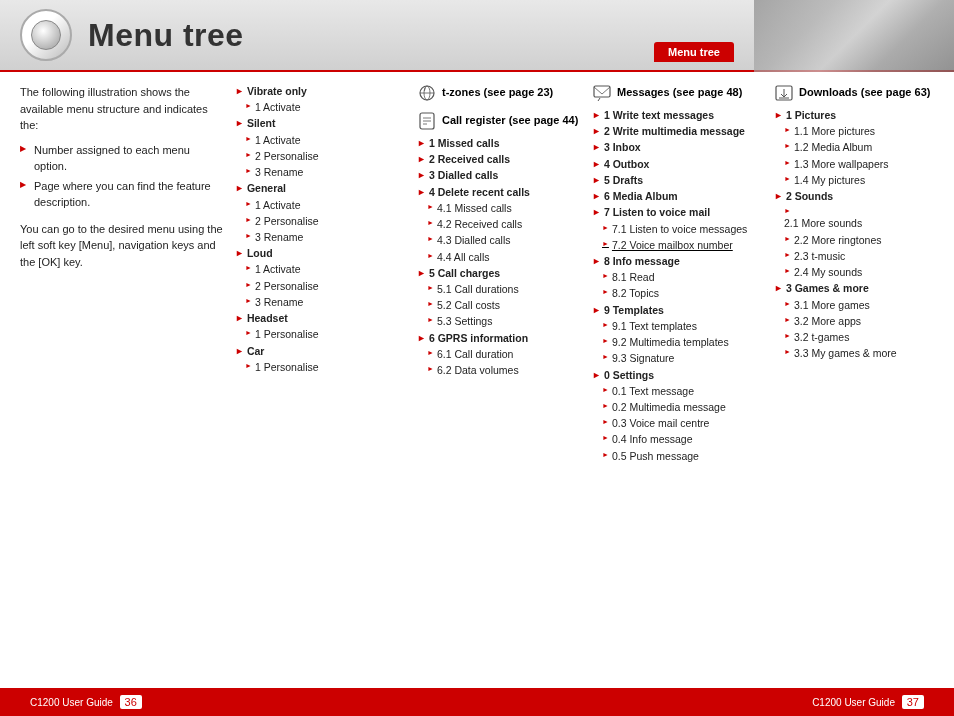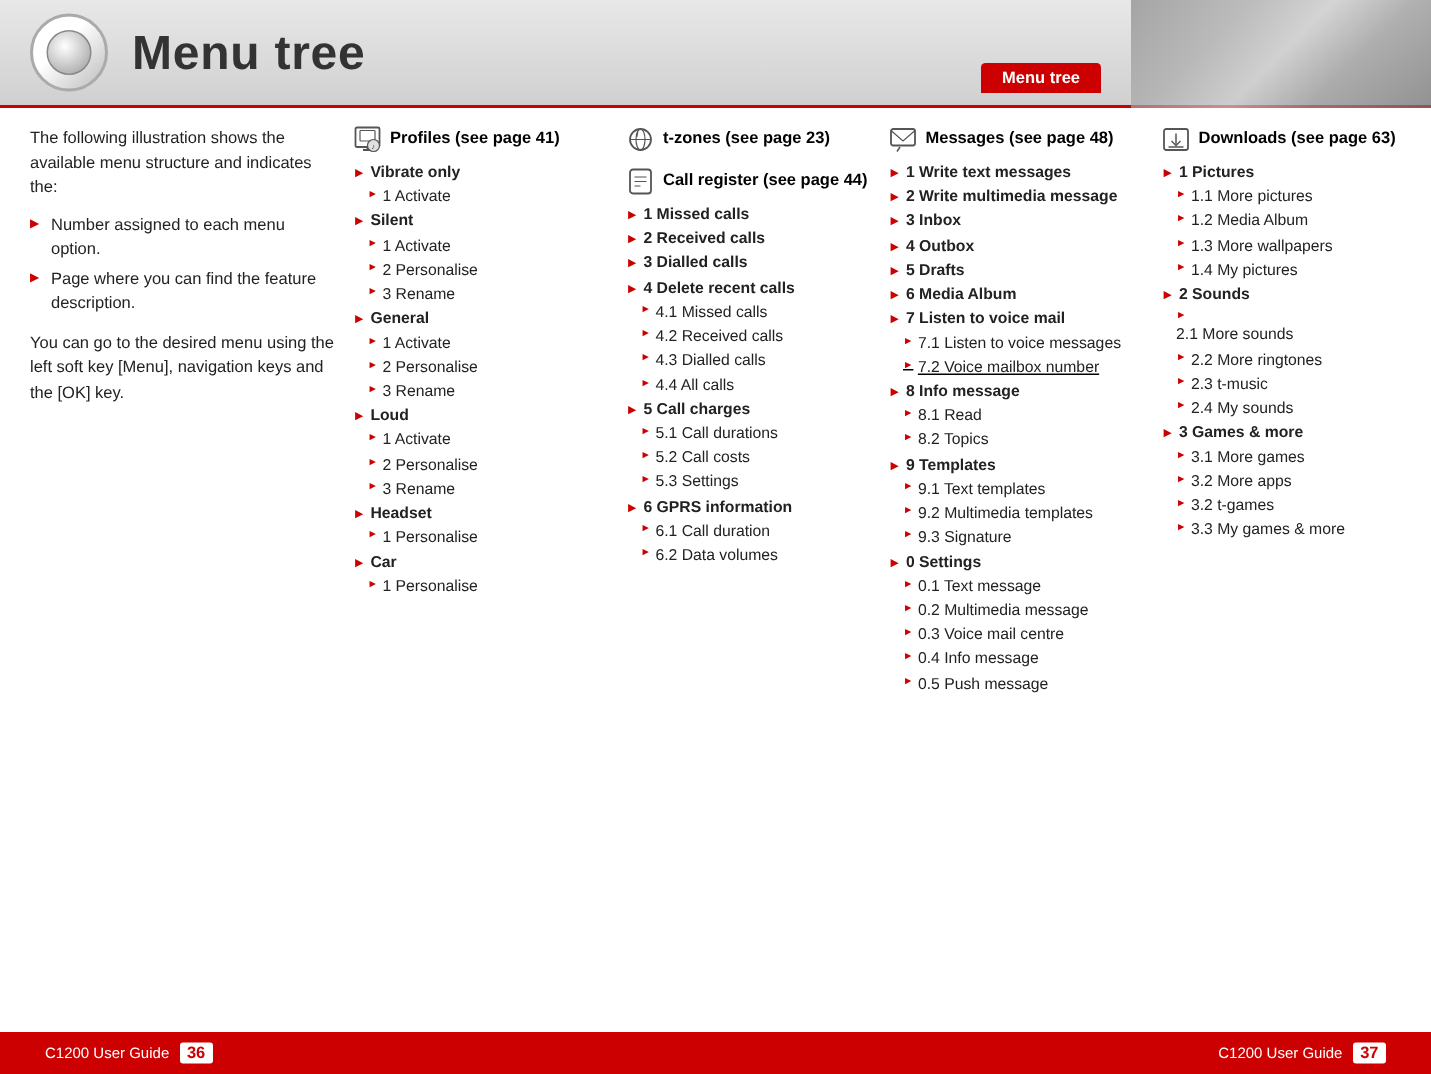--- a/index.html
+++ b/index.html
@@ -164,21 +164,21 @@
       justify-content: space-between;
       padding: 0 30px;
     }
     .footer-left, .footer-right {
       color: #fff;
       font-size: 10px;
     }
     .footer-num {
       background: #fff;
       color: #c00;
-      font-weight: bold;
+      font-weight: normal;
       font-size: 11px;
       padding: 1px 5px;
       border-radius: 2px;
       margin-left: 4px;
     }
 
     .section-gap { height: 4px; }
   </style>
 </head>
 <body>
@@ -199,33 +199,20 @@
     <ul>
       <li>Number assigned to each menu option.</li>
       <li>Page where you can find the feature description.</li>
     </ul>
     <p>You can go to the desired menu using the left soft key [Menu], navigation keys and the [OK] key.</p>
   </div>
 
   <div class="columns">
 
     <div class="menu-col">
-      <div class="col-header">
-        <span class="col-header-icon">
-          <svg viewBox="0 0 20 18" xmlns="http://www.w3.org/2000/svg">
-            <rect x="2" y="1" width="16" height="13" rx="1" fill="none" stroke="#555" stroke-width="1.2"></rect>
-            <rect x="5" y="3" width="10" height="7" rx="0.5" fill="none" stroke="#555" stroke-width="0.8"></rect>
-            <line x1="7" y1="16" x2="13" y2="16" stroke="#555" stroke-width="1.2"></line>
-            <line x1="10" y1="14" x2="10" y2="16" stroke="#555" stroke-width="1.2"></line>
-            <circle cx="14" cy="13" r="4" fill="#e0e0e0" stroke="#555" stroke-width="0.8"></circle>
-            <text x="12.5" y="15.5" font-size="5" fill="#555">♪</text>
-          </svg>
-        </span>
-        <span>Profiles (see page 41)</span>
-      </div>
       <div class="tree" id="tree-col1">
           <div class="tree-item" style="padding-left: 0px;">
             <span class="tree-arrow" style="color: rgb(204, 0, 0); font-size: 9px; margin-right: 3px; margin-top: 1px; flex-shrink: 0;">►</span>
             <span class="tree-label bold">Vibrate only</span>
           </div>
           <div class="tree-item" style="padding-left: 10px;">
             <span class="tree-arrow" style="color: rgb(204, 0, 0); font-size: 7px; margin-right: 3px; margin-top: 1px; flex-shrink: 0;">►</span>
             <span class="tree-label">1 Activate</span>
           </div>
           <div class="tree-item" style="padding-left: 0px;">

